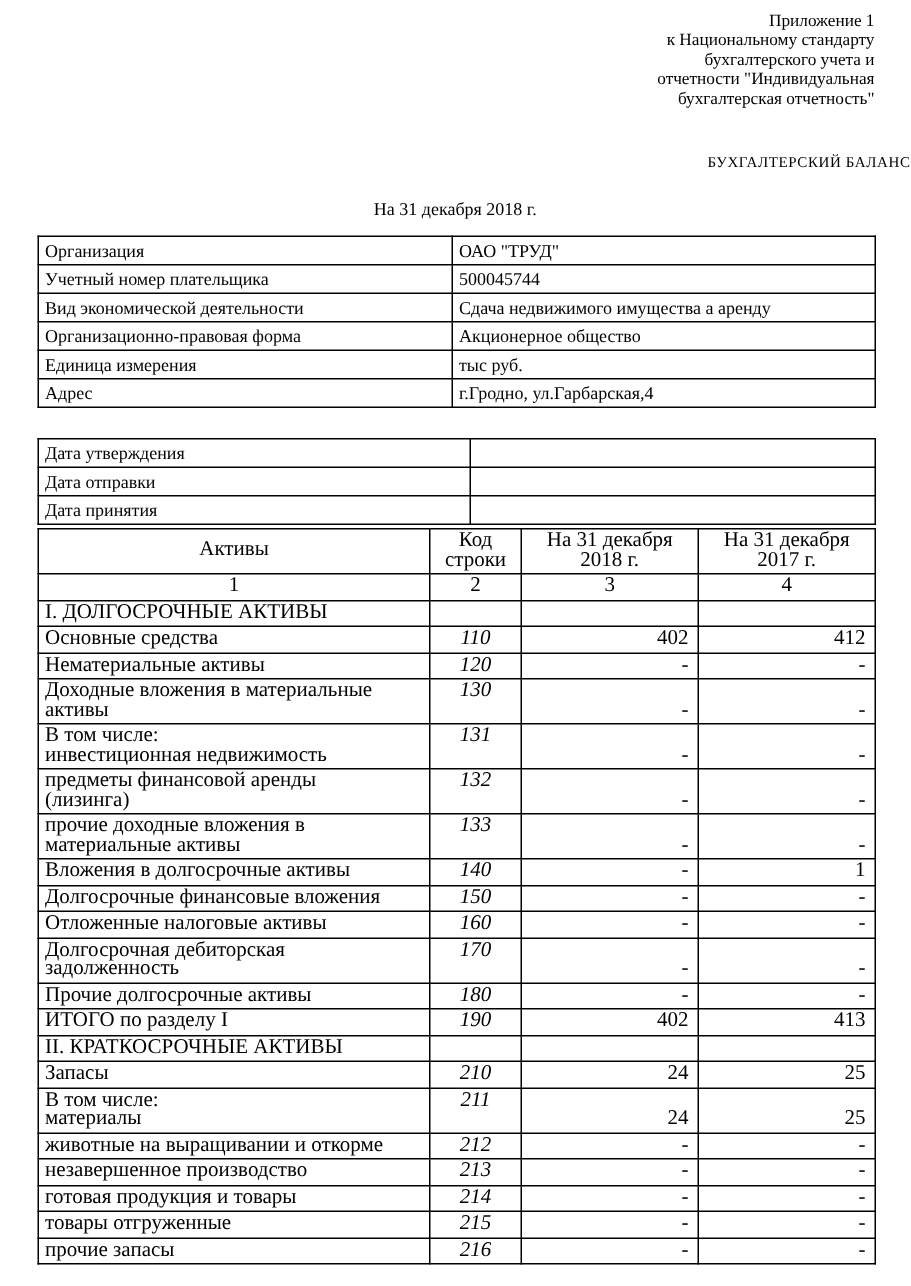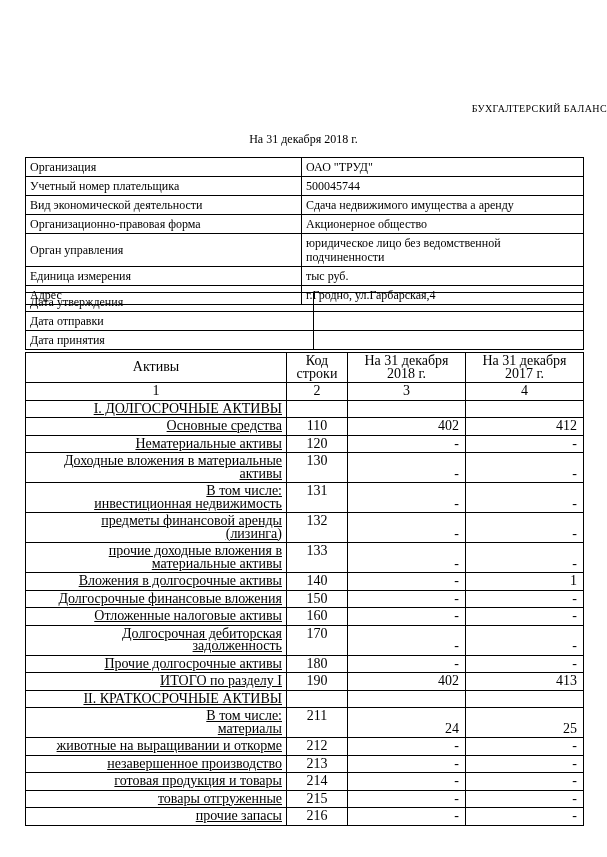--- a/index.html
+++ b/index.html
@@ -40,30 +40,37 @@
     overflow: hidden;
   }
   .info-table { top: 157px; font-size: 12px; padding-left: 42px; }
   .info-table td { height: 18px; line-height: 14px; vertical-align: middle; }
   .dates-table { top: 292px; font-size: 12px; border-radius: 18px; }
   .dates-table td { height: 18px; line-height: 14px; vertical-align: middle; }
   .balance-table { top: 352px; font-size: 14px; }
   .balance-table td, .balance-table th { line-height: 12.5px; }
   .balance-table th { text-align: center; vertical-align: middle; white-space: pre-line; padding: 2px 2px; }
   .balance-table td.colnum { text-align: center; height: 15px; }
-  .balance-table td.label { text-align: right; vertical-align: top; white-space: pre-line; text-decoration: underline; }
-  .balance-table td.code { text-align: center; vertical-align: top; }
+  .balance-table td.label { text-align: left; vertical-align: top; white-space: pre-line; }
+  .balance-table td.code { text-align: center; vertical-align: top; font-style: italic; }
   .balance-table td.val { text-align: right; vertical-align: bottom; padding-right: 6px; }
   .balance-table td { height: 16px; }
 </style>
 </head>
 <body>
 
 <div class="page">
 
+  <div class="annex">
+    <div>Приложение 1</div>
+    <div>к Национальному стандарту</div>
+    <div>бухгалтерского учета и</div>
+    <div>отчетности "Индивидуальная</div>
+    <div>бухгалтерская отчетность"</div>
+  </div>
 
   <div class="doc-title">БУХГАЛТЕРСКИЙ БАЛАНС</div>
   <div class="doc-date">На 31 декабря  2018 г.</div>
 
   <table class="info-table">
     <colgroup>
         <col style="width:276px">
         <col style="width:282px">
       </colgroup>
     <tbody id="info-tbody">
@@ -75,24 +82,20 @@
           <td>Учетный номер плательщика</td>
           <td>500045744</td>
         </tr>
         <tr>
           <td>Вид экономической деятельности</td>
           <td>Сдача недвижимого имущества а аренду</td>
         </tr>
         <tr>
           <td>Организационно-правовая форма</td>
           <td>Акционерное общество</td>
-        </tr>
-        <tr>
-          <td>Орган управления</td>
-          <td>юридическое лицо без ведомственной подчиненности</td>
         </tr>
         <tr>
           <td>Единица измерения</td>
           <td>тыс руб.</td>
         </tr>
         <tr>
           <td>Адрес</td>
           <td>г.Гродно, ул.Гарбарская,4</td>
         </tr>
       </tbody>
@@ -227,20 +230,26 @@
           <td class="val">402</td>
           <td class="val">413</td>
         </tr>
         <tr>
           <td class="label">II. КРАТКОСРОЧНЫЕ АКТИВЫ</td>
           <td class="code"></td>
           <td class="val"></td>
           <td class="val"></td>
         </tr>
         <tr>
+          <td class="label">Запасы</td>
+          <td class="code">210</td>
+          <td class="val">24</td>
+          <td class="val">25</td>
+        </tr>
+        <tr>
           <td class="label">В том числе:
 материалы</td>
           <td class="code">211</td>
           <td class="val">24</td>
           <td class="val">25</td>
         </tr>
         <tr>
           <td class="label">животные на выращивании и откорме</td>
           <td class="code">212</td>
           <td class="val">-</td>

